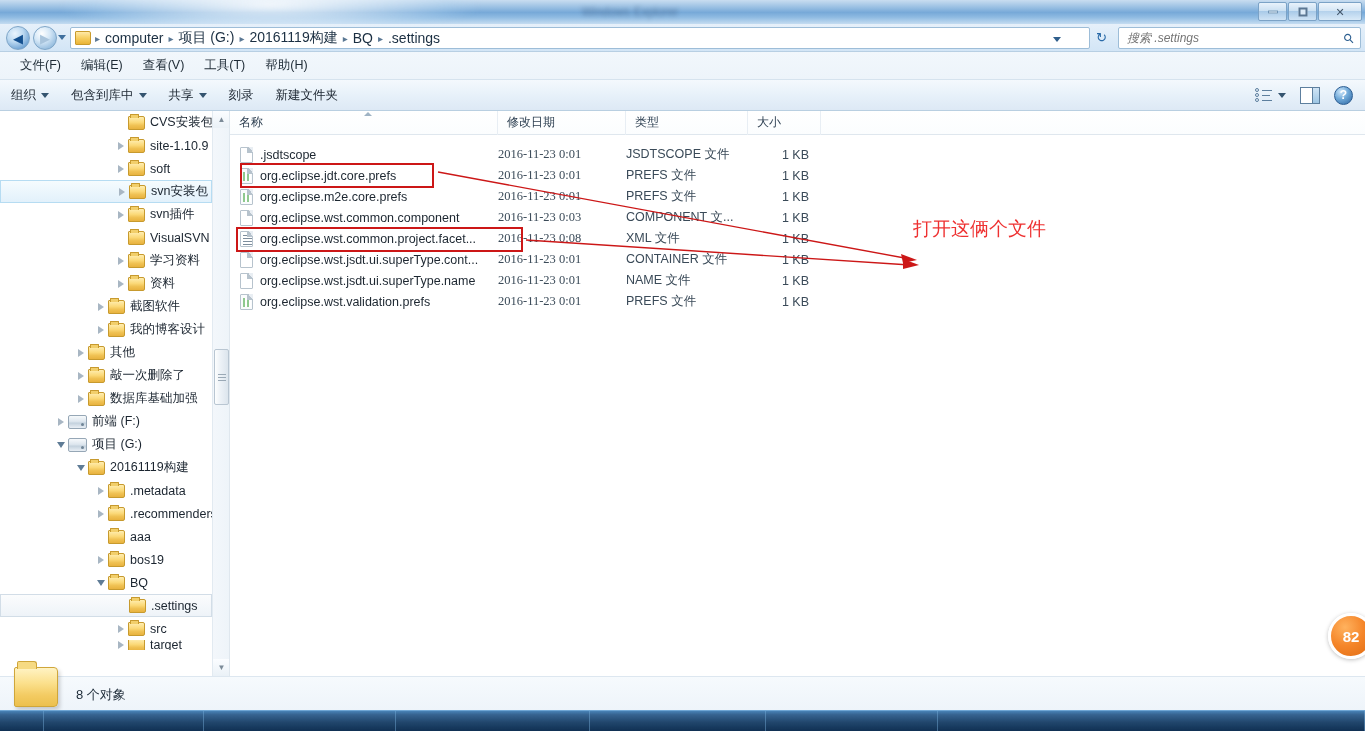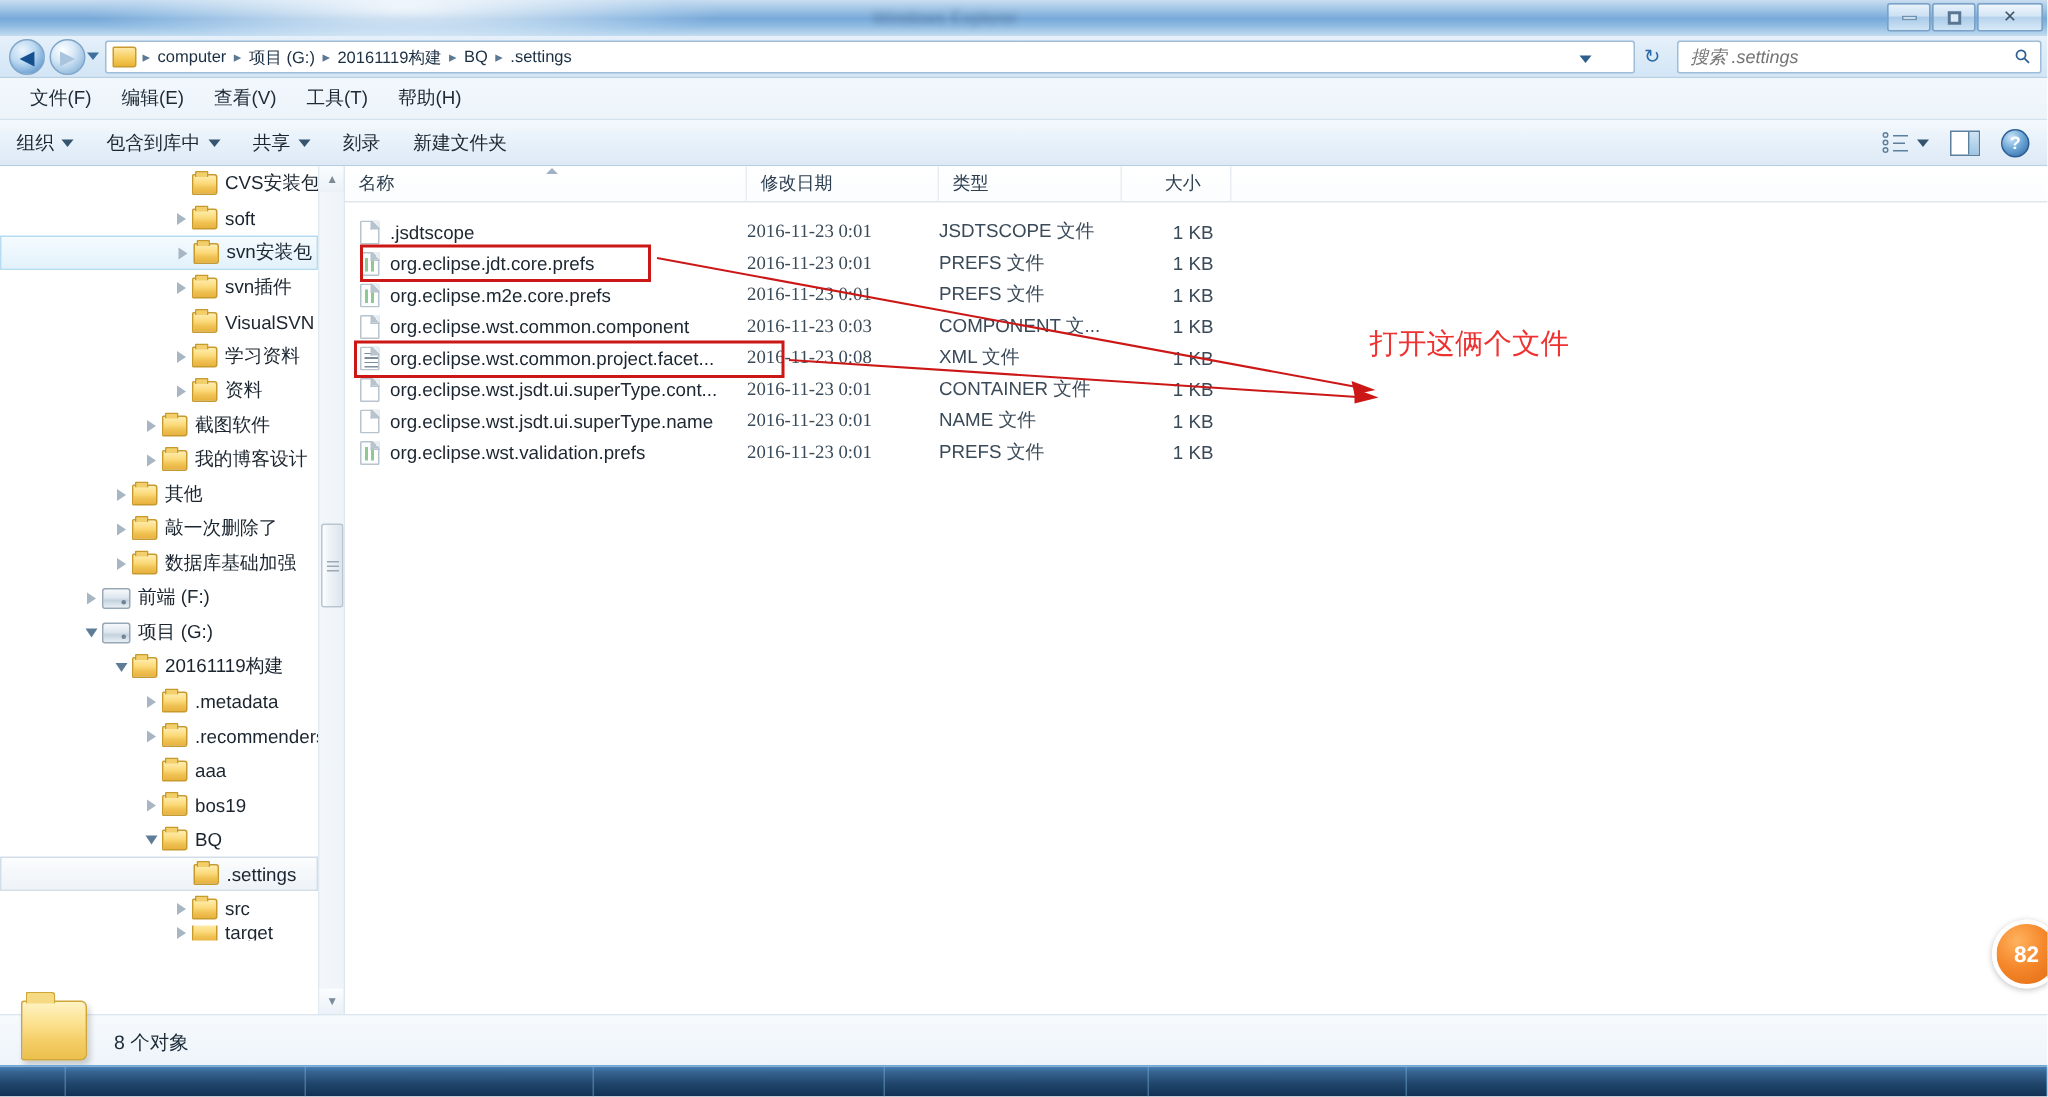--- a/index.html
+++ b/index.html
@@ -74,21 +74,21 @@
   .crumbbox {
     position: absolute; left: 70px; top: 3px; width: 1020px; height: 22px;
     background: #ffffff; border: 1px solid #9dbdd8; border-radius: 2px;
     display: flex; align-items: center; padding-left: 4px; overflow: hidden;
   }
   .crumb-folder {
     width: 16px; height: 14px; margin-right: 2px; flex: none;
     background: linear-gradient(180deg,#ffe9a8 0%, #f7cf62 50%, #e9b437 100%);
     border: 1px solid #c99b2c; border-radius: 1px 2px 2px 1px;
   }
-  .crumb { color: #1b2f42; font-size: 11px; padding: 0 3px; white-space: nowrap; }
+  .crumb { color: #1b2f42; font-size: 14px; padding: 0 3px; white-space: nowrap; }
   .crumb-sep { color: #5b7894; font-size: 10px; padding: 0 2px; }
   .crumb-caret { position:absolute; right: 28px; top: 9px; width:0;height:0;
     border-left:4px solid transparent; border-right:4px solid transparent; border-top:5px solid #2f5e8c; }
   .crumb-refresh { position:absolute; right: 6px; top: 4px; color:#2a6aa8; font-size: 13px; }
   .searchbox {
     position: absolute; left: 1118px; top: 3px; width: 243px; height: 22px;
     background:#ffffff; border:1px solid #9dbdd8; border-radius: 2px;
     display:flex; align-items:center; padding: 0 6px;
   }
   .searchbox input {
@@ -181,21 +181,21 @@
     border-bottom: 1px solid #dfe7ee; display:flex; align-items:center;
     font-size:12px; color:#2c3e50;
   }
   .colhead .ch { position:relative; height:24px; display:flex; align-items:center; padding-left:9px;
                  border-right:1px solid #e8eef4; }
   .colhead .ch .sortmark { position:absolute; left: 50%; top: 1px; width:0;height:0;
     border-left:4px solid transparent;border-right:4px solid transparent;border-bottom:4px solid #9fb3c4; }
   .ch-name { width: 268px; }
   .ch-date { width: 128px; }
   .ch-type { width: 122px; }
-  .ch-size { width: 73px; justify-content: center; }
+  .ch-size { width: 73px; }
   .ch-pad  { flex:1; border-right:none !important; }
 
   .frow { position:relative; height: 21px; display:flex; align-items:center; font-size:12.5px; color:#1c2630; }
   .frow .fname { width: 268px; display:flex; align-items:center; padding-left: 10px; overflow:hidden; white-space:nowrap; }
   .frow .fdate { width: 128px; color:#3a4a58;font-family:Liberation Serif, serif; }
   .frow .ftype { width: 122px; color:#3a4a58; }
   .frow .fsize { width: 73px; color:#3a4a58; text-align:right; padding-right: 12px; }
 
   .ficon { width: 13px; height: 16px; flex:none; margin-right: 7px; position: relative;
            background:#ffffff; border:1px solid #b7c3cd; border-radius:1px; }
@@ -360,20 +360,28 @@
             <span class="tw"></span>
             <span class="fld"></span>
             <span>CVS安装包</span>
           </div>
           <div class="tree-row">
             <span style="flex: 0 0 auto; display: inline-block; width: 70px;"></span>
             <span class="tw">
               <span class="tw-arrow"></span>
             </span>
             <span class="fld"></span>
+            <span>site-1.10.9</span>
+          </div>
+          <div class="tree-row">
+            <span style="flex: 0 0 auto; display: inline-block; width: 70px;"></span>
+            <span class="tw">
+              <span class="tw-arrow"></span>
+            </span>
+            <span class="fld"></span>
             <span>soft</span>
           </div>
           <div class="tree-row hover">
             <span style="flex: 0 0 auto; display: inline-block; width: 70px;"></span>
             <span class="tw">
               <span class="tw-arrow"></span>
             </span>
             <span class="fld"></span>
             <span>svn安装包</span>
           </div>

